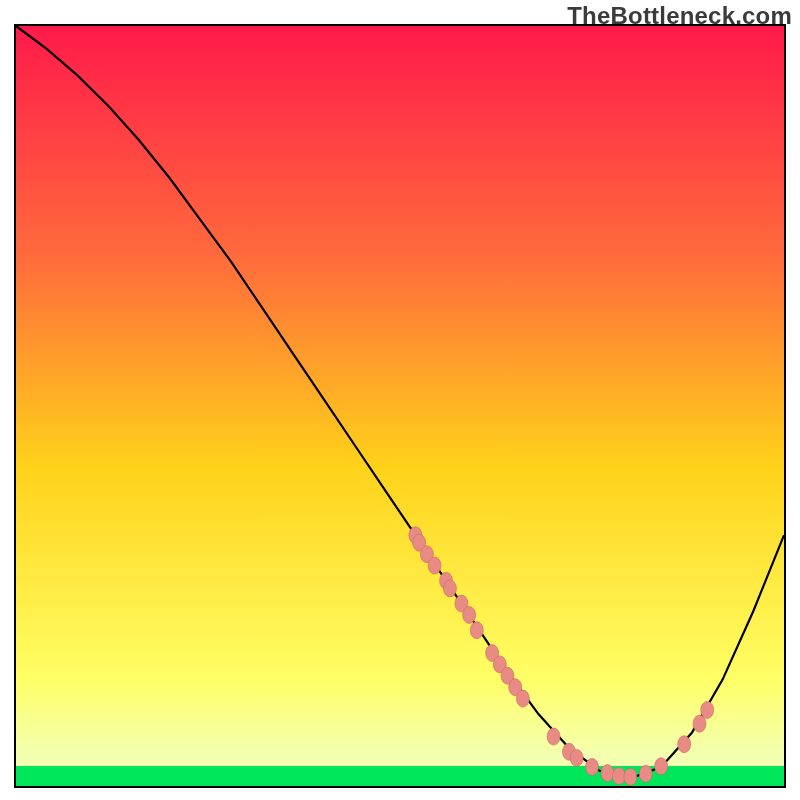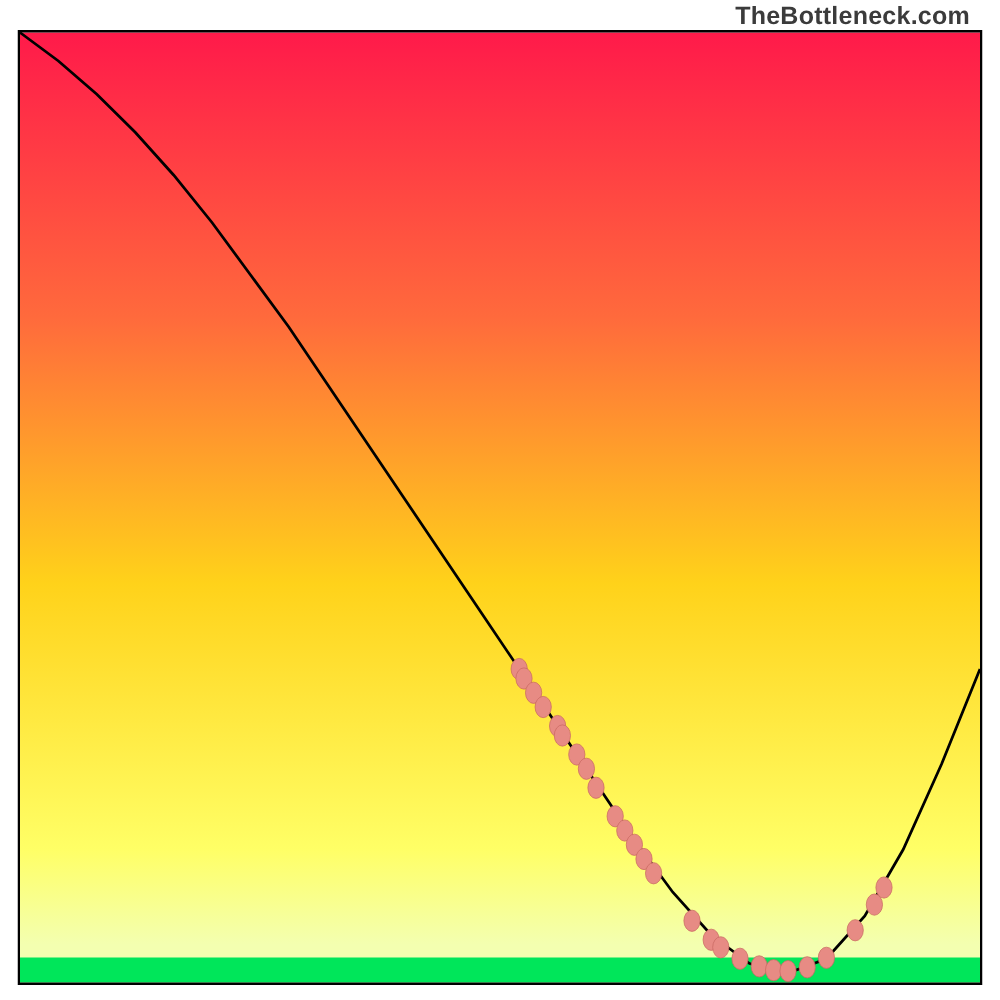--- a/index.html
+++ b/index.html
@@ -12,22 +12,22 @@
     background: #ffffff;
   }
   .chart-wrap {
     position: relative;
     width: 800px;
     height: 800px;
   }
   .watermark {
     position: absolute;
     top: 2px;
-    right: 24px;
-    font-size: 20px;
+    right: 8px;
+    font-size: 24px;
     font-weight: bold;
     color: #3b3b3b;
     letter-spacing: 0.2px;
     z-index: 5;
   }
   .plot-outer {
     position: absolute;
     left: 14px;
     top: 24px;
     width: 772px;

